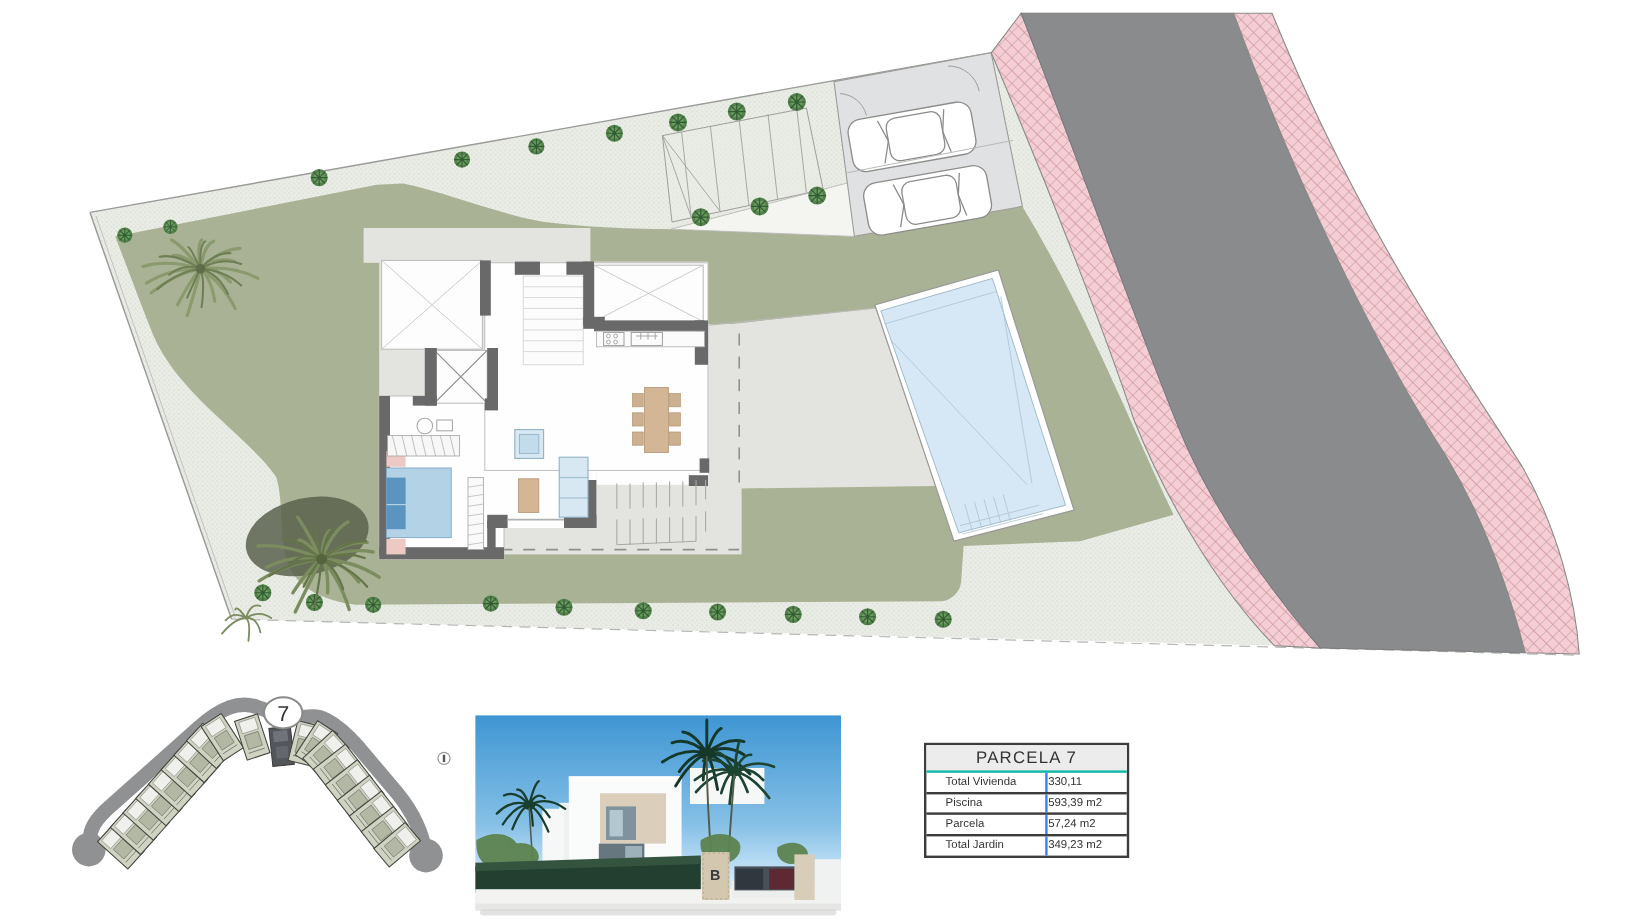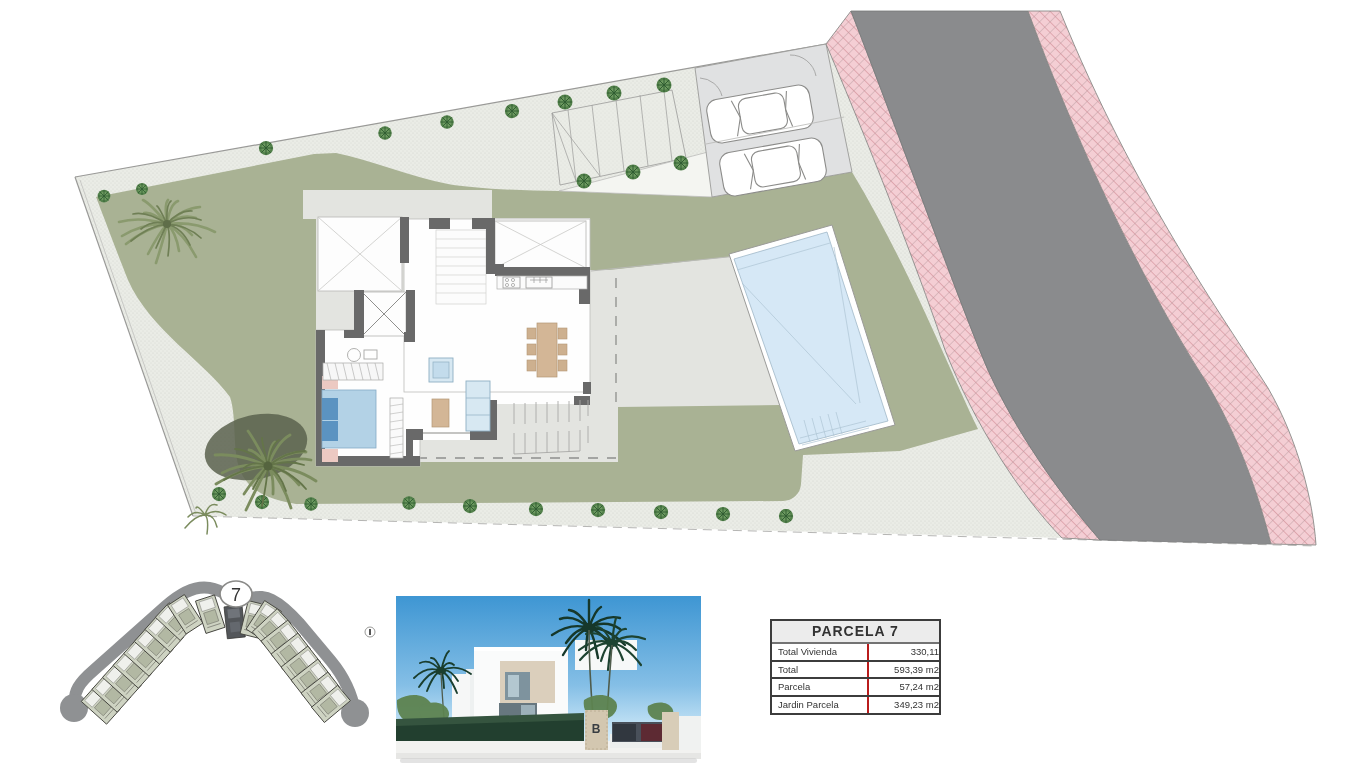--- a/index.html
+++ b/index.html
@@ -1,22 +1,22 @@
 <!DOCTYPE html>
 <html><head><meta charset="utf-8">
 <style>
 html,body{margin:0;padding:0;background:#fff;overflow:hidden}
 .page{position:relative;width:1366px;height:768px;font-family:"Liberation Sans",sans-serif}
 svg{position:absolute;left:0;top:0}
 .tbl{position:absolute;left:770px;top:619px;width:167px;border:2px solid #3c3c3c;background:#fff}
-.tbl .hd{height:21px;background:#ececec;border-bottom:2px solid #737373;text-align:center;font-weight:bold;font-size:14px;color:#333;line-height:21px;letter-spacing:1px}
+.tbl .hd{height:21px;background:#ececec;border-bottom:2px solid #14b8a6;text-align:center;font-weight:normal;font-size:14px;color:#333;line-height:21px;letter-spacing:1px}
 .tbl .row{display:flex;height:15.7px;border-bottom:2px solid #3c3c3c;font-size:9.5px;color:#333}
 .tbl .row:last-child{border-bottom:none}
-.tbl .c1{width:56%;border-right:2px solid #b91c1c;padding-left:6px;line-height:15px}
-.tbl .c2{width:44%;text-align:right;line-height:15px}
+.tbl .c1{width:56%;border-right:2px solid #3b82f6;padding-left:16px;line-height:15px}
+.tbl .c2{width:44%;text-align:left;line-height:15px}
 </style></head><body>
 <div class="page">
 <svg width="1366" height="768" viewBox="0 0 1366 768">
 <defs>
 <pattern id="stip" width="4" height="4" patternUnits="userSpaceOnUse">
   <rect width="4" height="4" fill="#eaece6"></rect>
   <circle cx="1" cy="1" r="0.6" fill="#d2d4ce"></circle>
   <circle cx="3" cy="3" r="0.6" fill="#d8dad4"></circle>
 </pattern>
 <pattern id="hatch" width="7.5" height="7.5" patternTransform="rotate(45)" patternUnits="userSpaceOnUse">
@@ -350,25 +350,25 @@
 </g>
 </svg>
 
 <div class="tbl">
 <div class="hd">PARCELA 7</div>
 <div class="row">
         <div class="c1">Total Vivienda</div>
         <div class="c2">330,11</div>
       </div>
 <div class="row">
-        <div class="c1">Total</div>
+        <div class="c1">Piscina</div>
         <div class="c2">593,39 m2</div>
       </div>
 <div class="row">
         <div class="c1">Parcela</div>
         <div class="c2">57,24 m2</div>
       </div>
 <div class="row">
-        <div class="c1">Jardin Parcela</div>
+        <div class="c1">Total Jardin</div>
         <div class="c2">349,23 m2</div>
       </div>
 </div>
 </div>
 
 </body></html>

